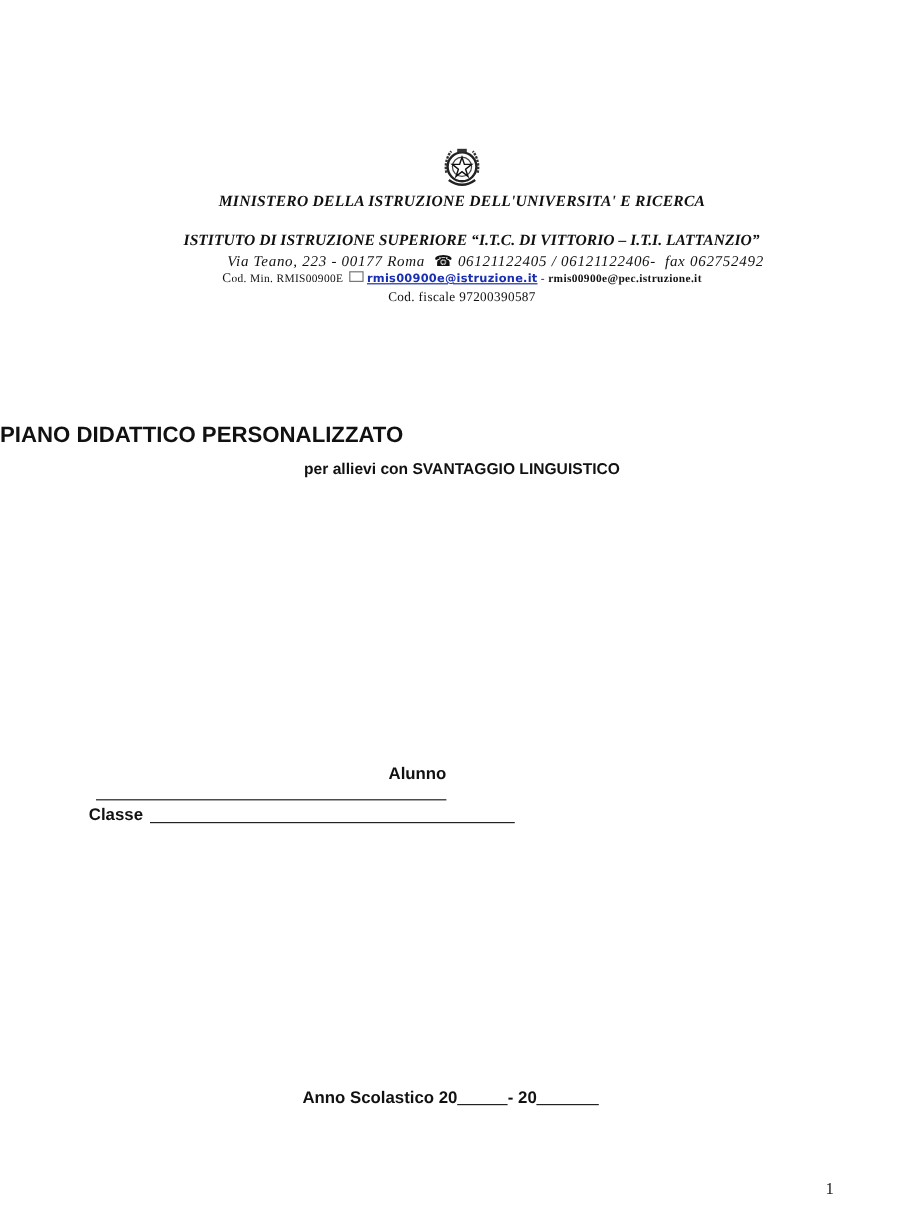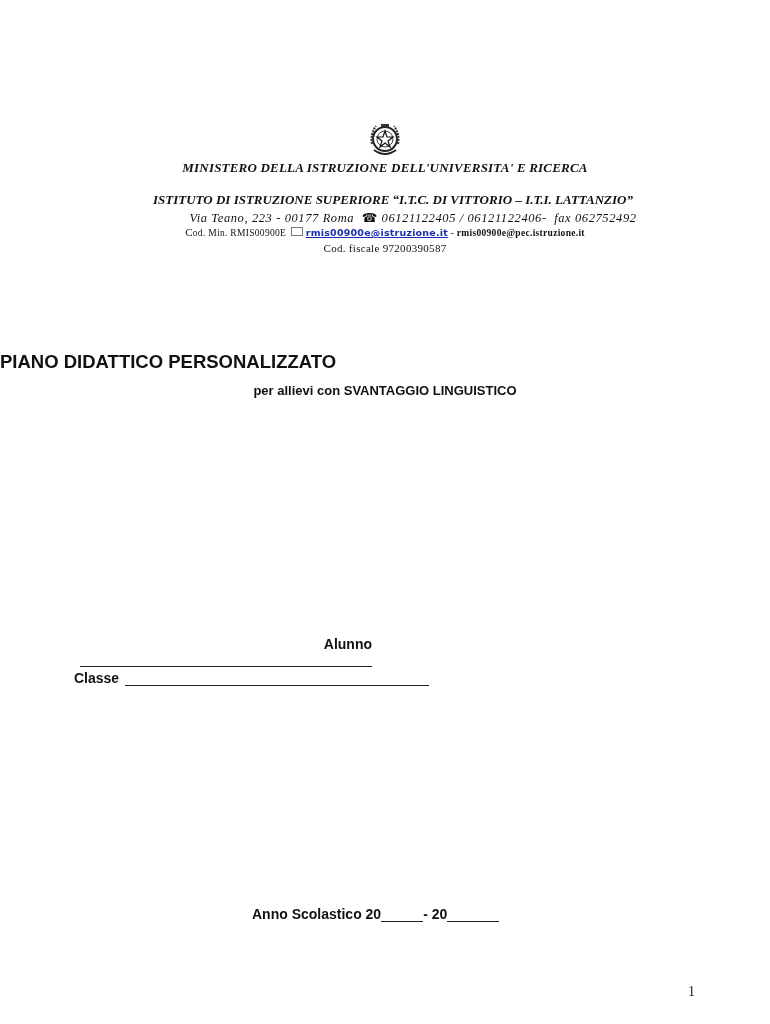--- a/index.html
+++ b/index.html
@@ -34,21 +34,21 @@
 
     .field { position: absolute; left: 74px; font-size: 14px; font-weight: bold; color: #111;
              white-space: nowrap; display: flex; align-items: flex-end; }
     .field .line { display: inline-block; border-bottom: 1.3px solid #222; height: 14px; margin-left: 6px; }
     .f-alunno { top: 600px; flex-direction: column; }
     .f-alunno .line { width: 292px; }
     .f-classe { top: 634px; }
     .f-classe .line { width: 304px; }
 
     .anno { position: absolute; top: 870px; left: 252px; font-size: 14px; font-weight: bold; color: #111;
-            white-space: nowrap; display: flex; align-items: center; }
+            white-space: nowrap; display: flex; align-items: flex-start; }
     .anno .blank { display: inline-block; border-bottom: 1.3px solid #222; height: 14px; }
     .anno .b1 { width: 42px; }
     .anno .b2 { width: 52px; }
 
     .pagenum { position: absolute; top: 948px; left: 688px; font-family: "Liberation Serif", serif;
                font-size: 14px; color: #222; }
   </style>
 </head>
 <body>
 

